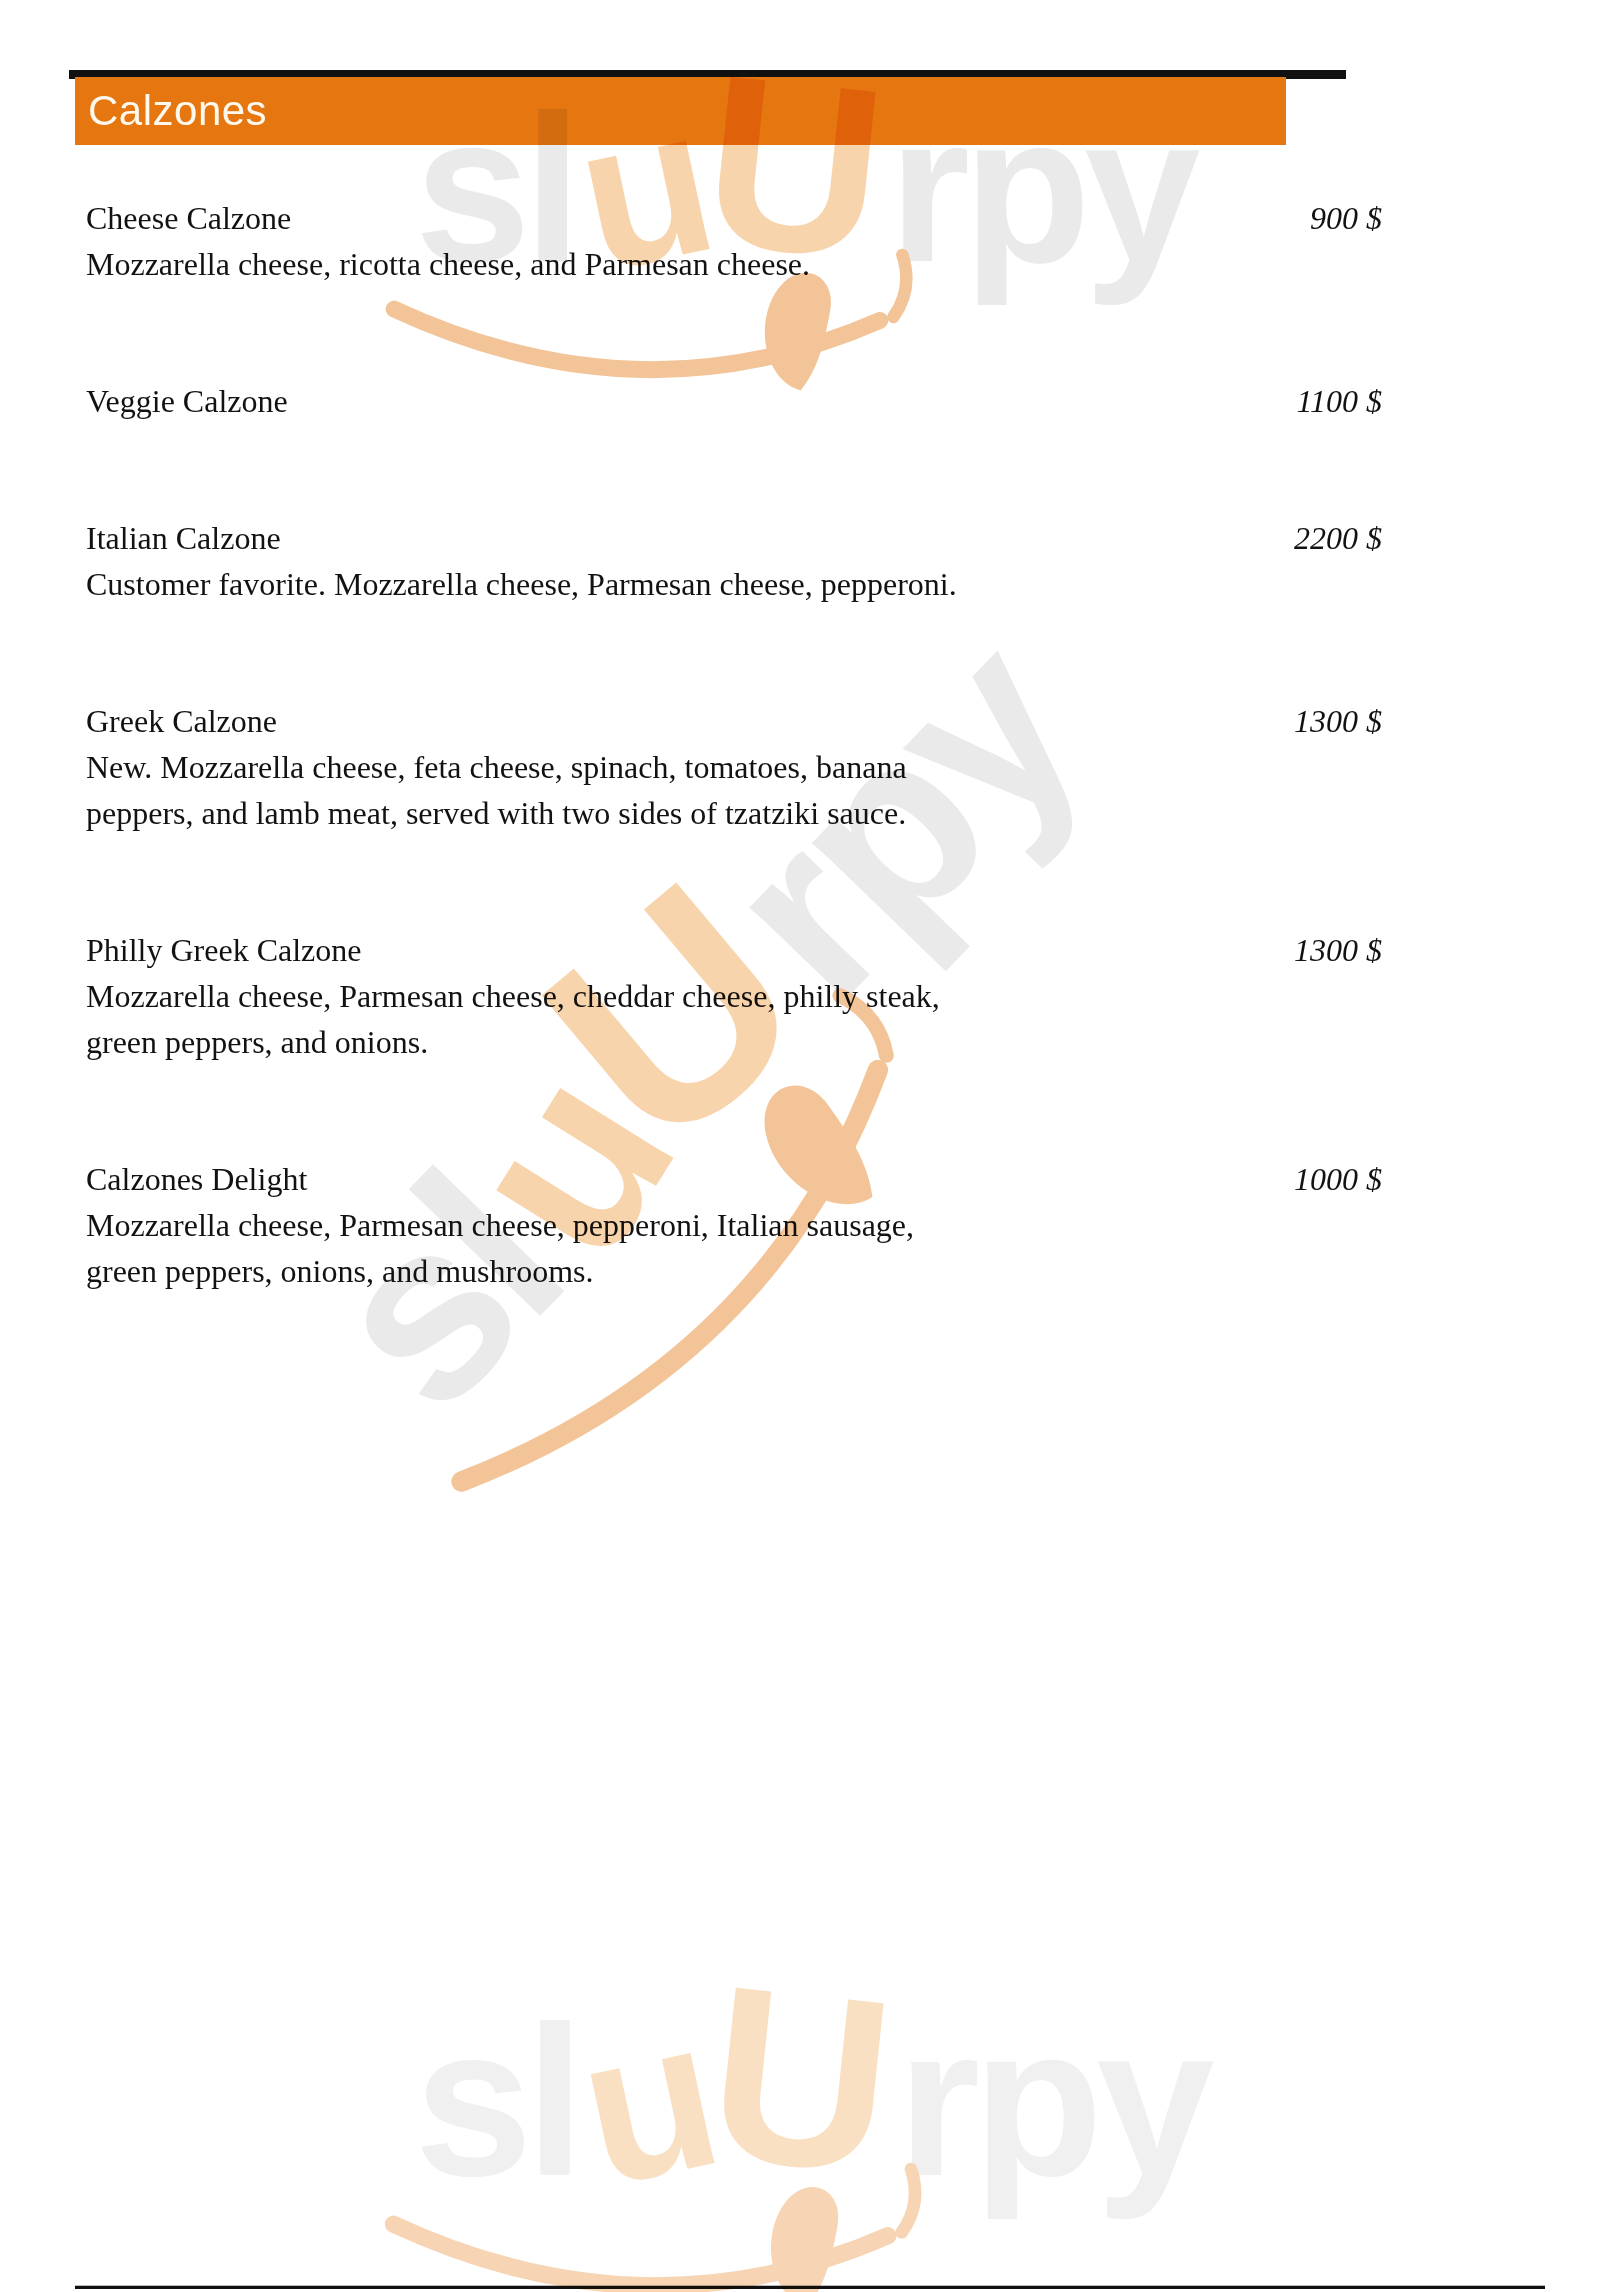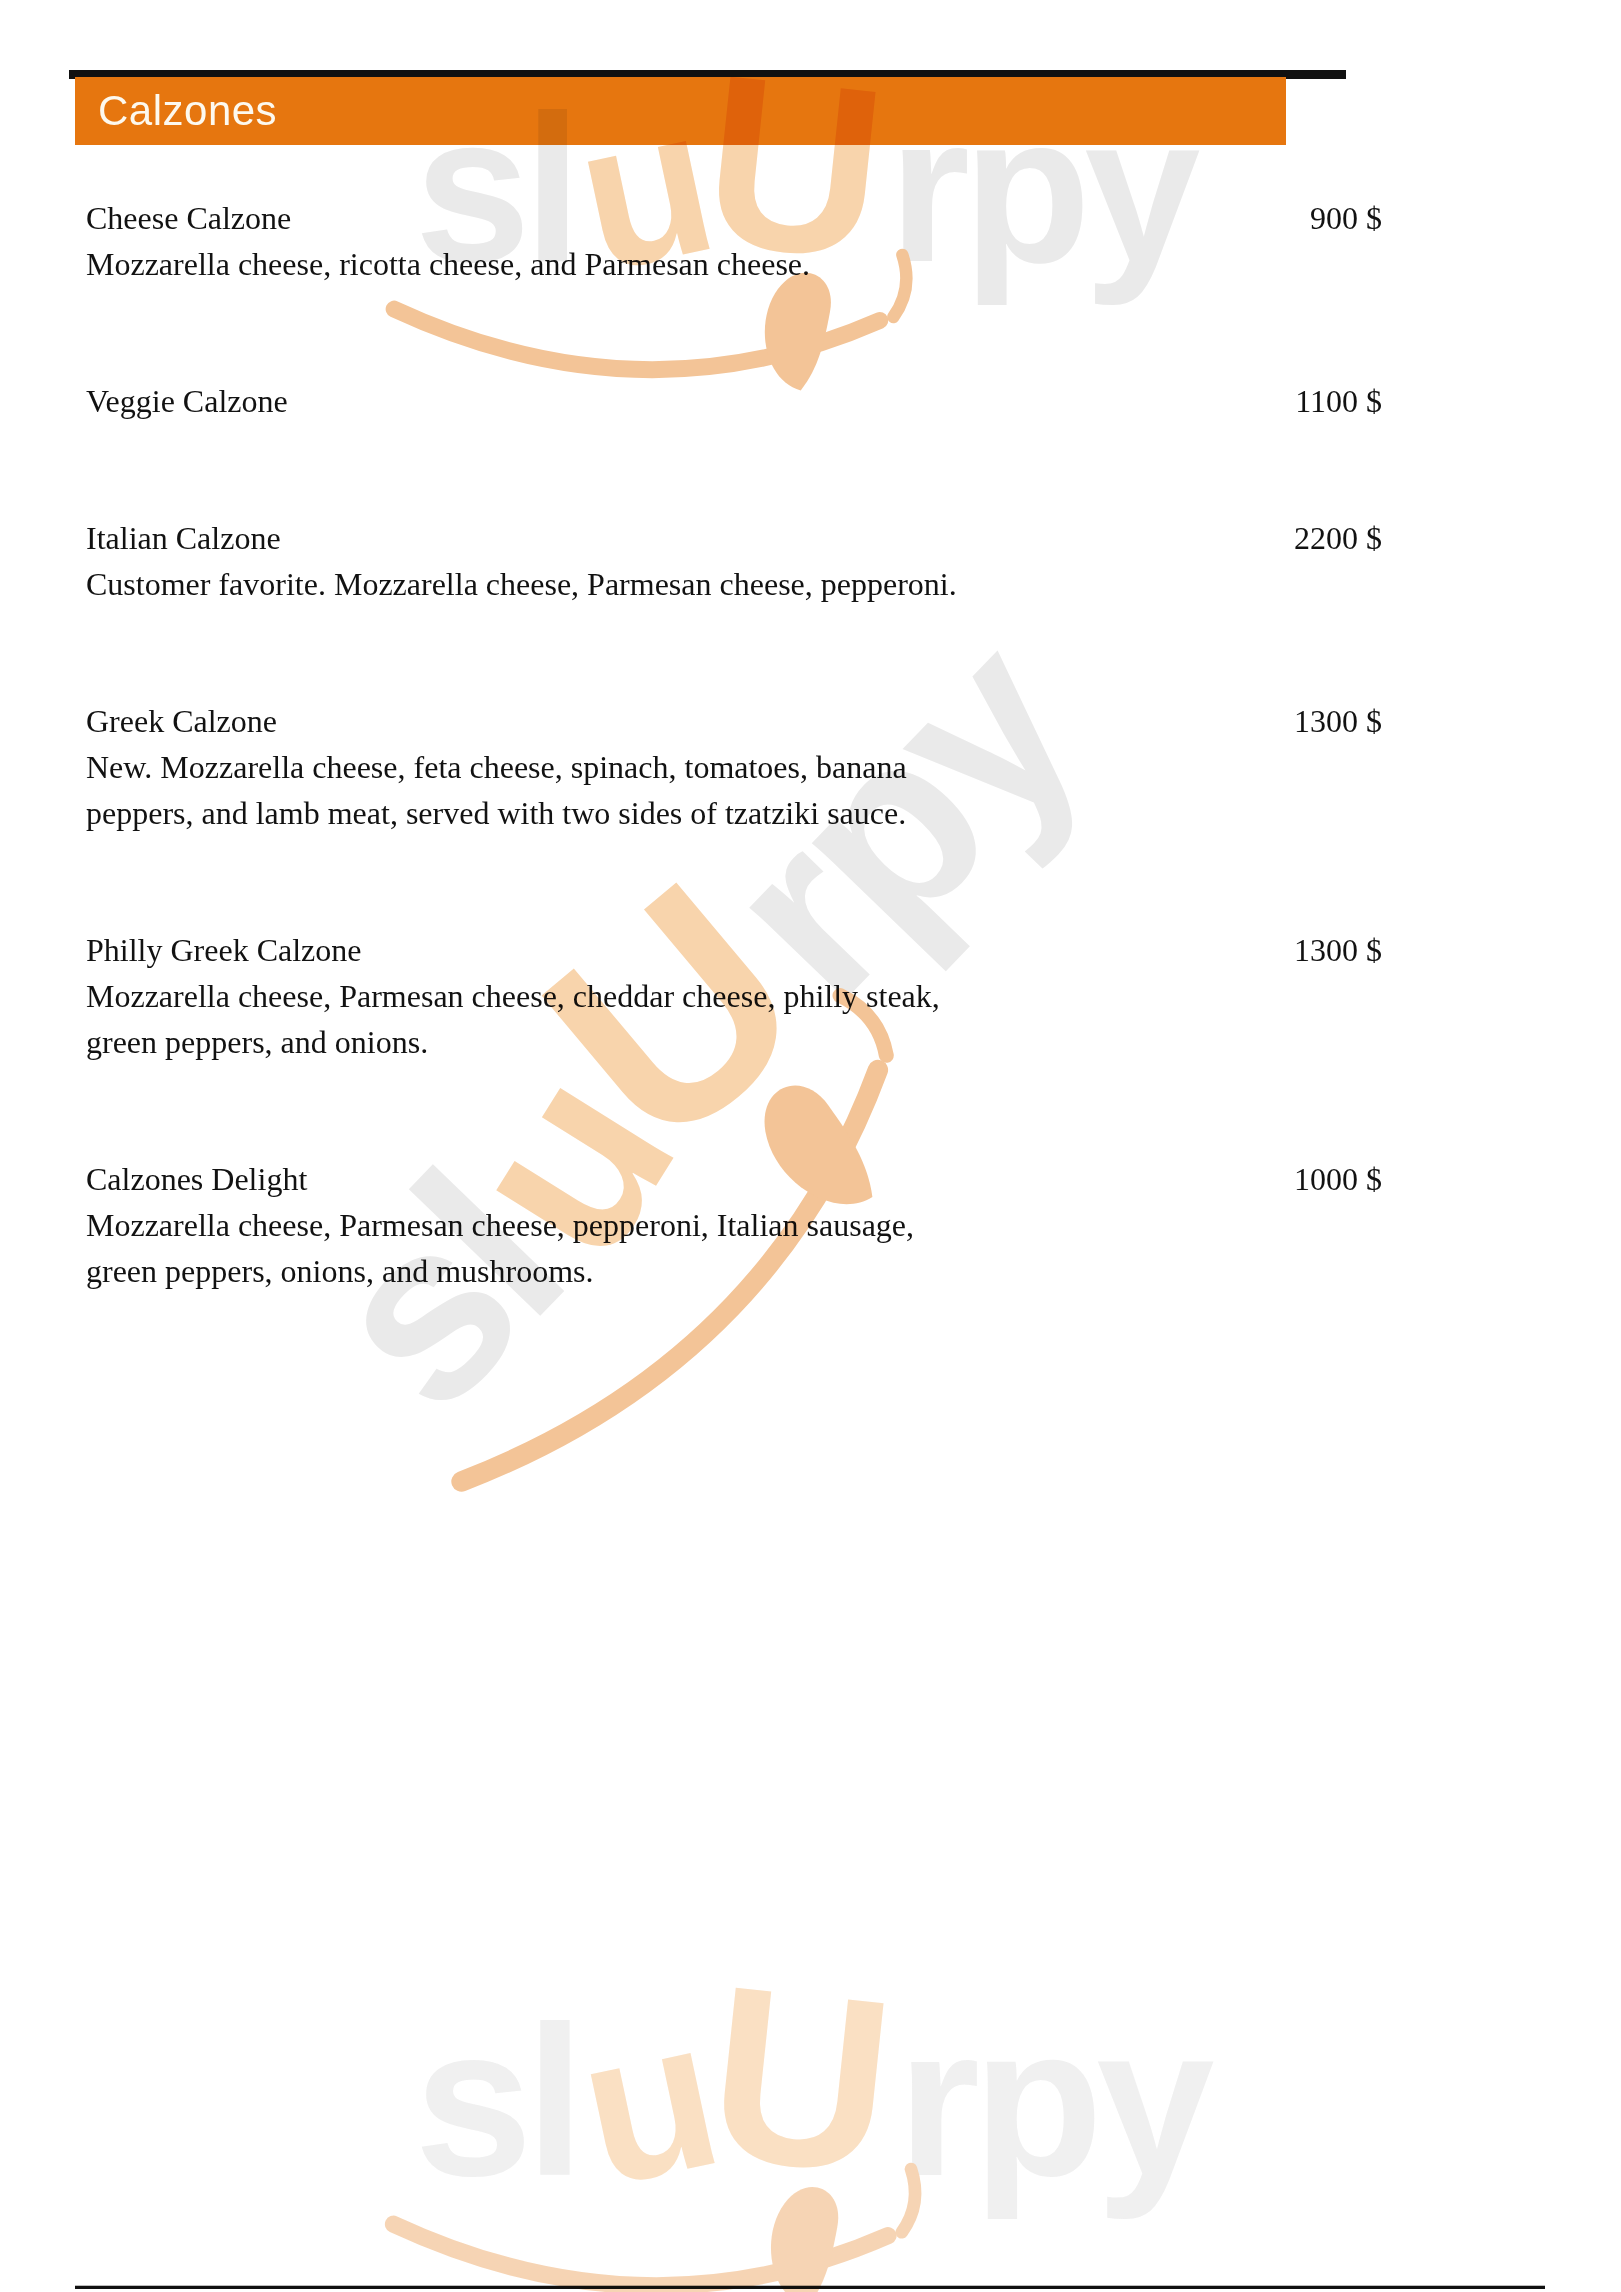--- a/index.html
+++ b/index.html
@@ -30,35 +30,35 @@
   
   .section-bar{
     position:absolute;left:75px;top:77px;width:1211px;height:68px;
     background:var(--accent);
     display:flex;align-items:center;
   }
   .section-bar .section-title{
     font-family:"Liberation Sans", sans-serif;
     font-size:42px;
     color:var(--title);
-    padding-left:23px;
+    padding-left:13px;
     letter-spacing:0.5px;
   }
 
   
   .menu{
     position:absolute;left:86px;top:195px;width:1296px;
   }
   .menu-item{margin-bottom:91px;}
   .item-row{
     display:flex;justify-content:space-between;align-items:baseline;
     font-size:32px;line-height:46px;white-space:nowrap;
   }
   .item-name{}
-  .item-price{text-align:right;}
+  .item-price{text-align:right;font-style:italic;}
   .desc-line{
     font-size:32px;line-height:46px;white-space:nowrap;
   }
 
   
   .bottom-rule{
     position:absolute;left:75px;top:2285px;width:1470px;height:3.9px;
     background:var(--bar);
     border-top:1px solid #bdbdbd;
   }

